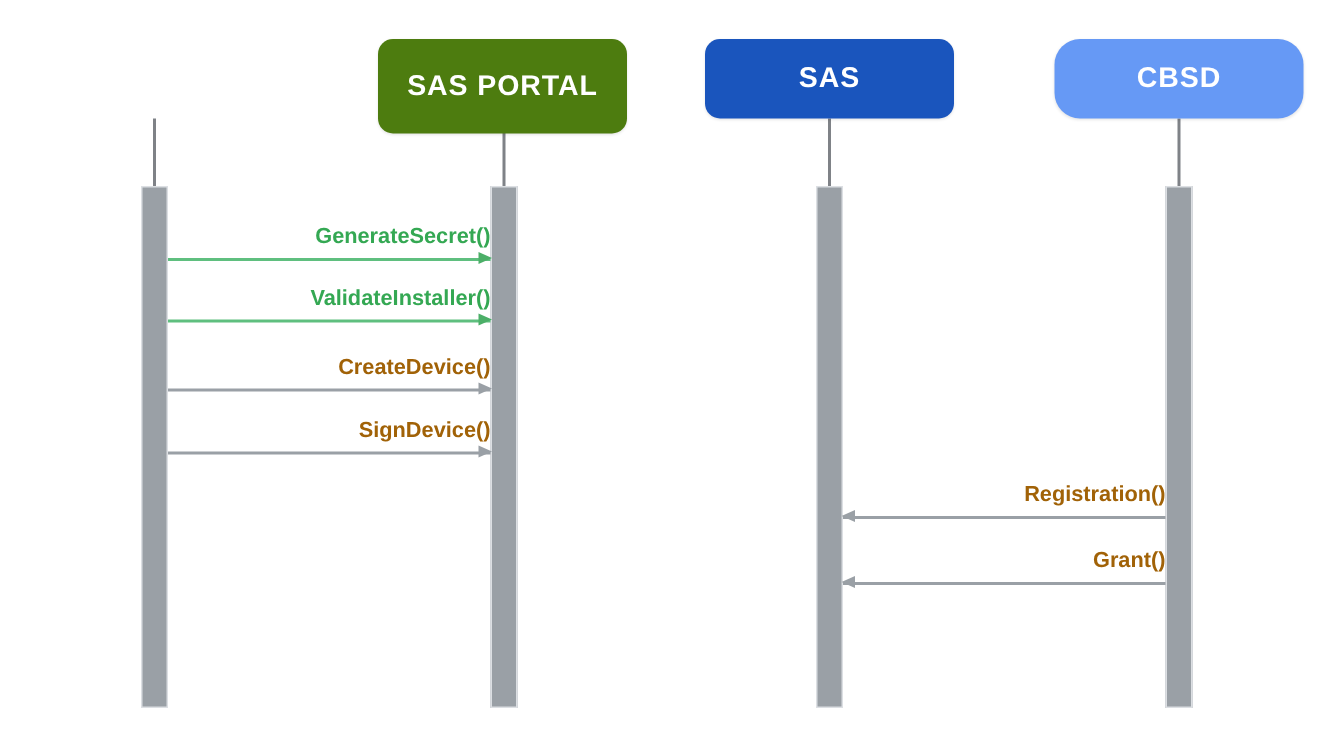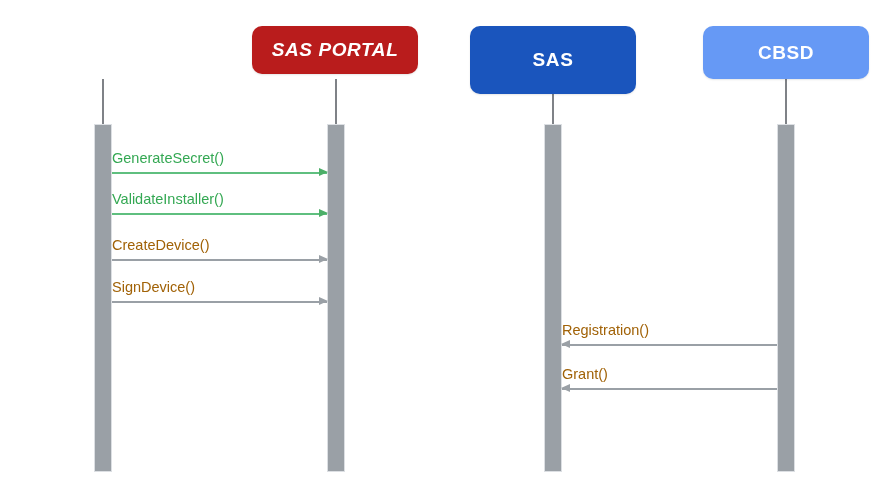--- a/index.html
+++ b/index.html
@@ -73,46 +73,47 @@
   }
   .arrow-head.left-gray {
     left: -1px;
     border-right: 9px solid #9aa0a6;
   }
   .message-label {
     position: absolute;
     left: 0;
     width: 100%;
     bottom: 6px;
-    text-align: left;
+    text-align: right;
     font-size: 14.5px;
     white-space: nowrap;
+    font-weight: bold;
   }
   .message-label.gray { color: #a16207; }
   .message-label.green { color: #34a853; }
 </style>
 </head>
 <body>
 
 <div id="diagram-root" style="width: 883px; height: 497px; background: rgb(255, 255, 255);">
     <div class="lifeline-stem" style="left: 102px; top: 79px; height: 45px;"></div>
     <div class="activation-bar" style="left: 94px; top: 124px; width: 18px; height: 348px; background: rgb(154, 160, 166);"></div>
     <div class="lifeline-stem" style="left: 335px; top: 79px; height: 45px;"></div>
     <div class="activation-bar" style="left: 327px; top: 124px; width: 18px; height: 348px; background: rgb(154, 160, 166);"></div>
-    <div class="lifeline-box" style="left: 252px; top: 26px; width: 166px; height: 48px; background: #b91c1c; font-style: italic;">
+    <div class="lifeline-box" style="left: 252px; top: 26px; width: 166px; height: 63px; background: #4d7c0f;">
       <span>SAS PORTAL</span>
     </div>
     <div class="lifeline-stem" style="left: 552px; top: 79px; height: 45px;"></div>
     <div class="activation-bar" style="left: 544px; top: 124px; width: 18px; height: 348px; background: rgb(154, 160, 166);"></div>
-    <div class="lifeline-box" style="left: 470px; top: 26px; width: 166px; height: 68px; background: rgb(26, 85, 189);">
+    <div class="lifeline-box" style="left: 470px; top: 26px; width: 166px; height: 53px; background: rgb(26, 85, 189);">
       <span>SAS</span>
     </div>
     <div class="lifeline-stem" style="left: 785px; top: 79px; height: 45px;"></div>
     <div class="activation-bar" style="left: 777px; top: 124px; width: 18px; height: 348px; background: rgb(154, 160, 166);"></div>
-    <div class="lifeline-box" style="left: 703px; top: 26px; width: 166px; height: 53px; background: rgb(102, 153, 245);">
+    <div class="lifeline-box" style="left: 703px; top: 26px; width: 166px; height: 53px; background: rgb(102, 153, 245); border-radius: 17px;">
       <span>CBSD</span>
     </div>
     <div class="message" style="left: 112px; top: 172px; width: 215px;">
       <div class="message-line green"></div>
       <div class="arrow-head right-green"></div>
       <div class="message-label green">GenerateSecret()</div>
     </div>
     <div class="message" style="left: 112px; top: 213px; width: 215px;">
       <div class="message-line green"></div>
       <div class="arrow-head right-green"></div>

